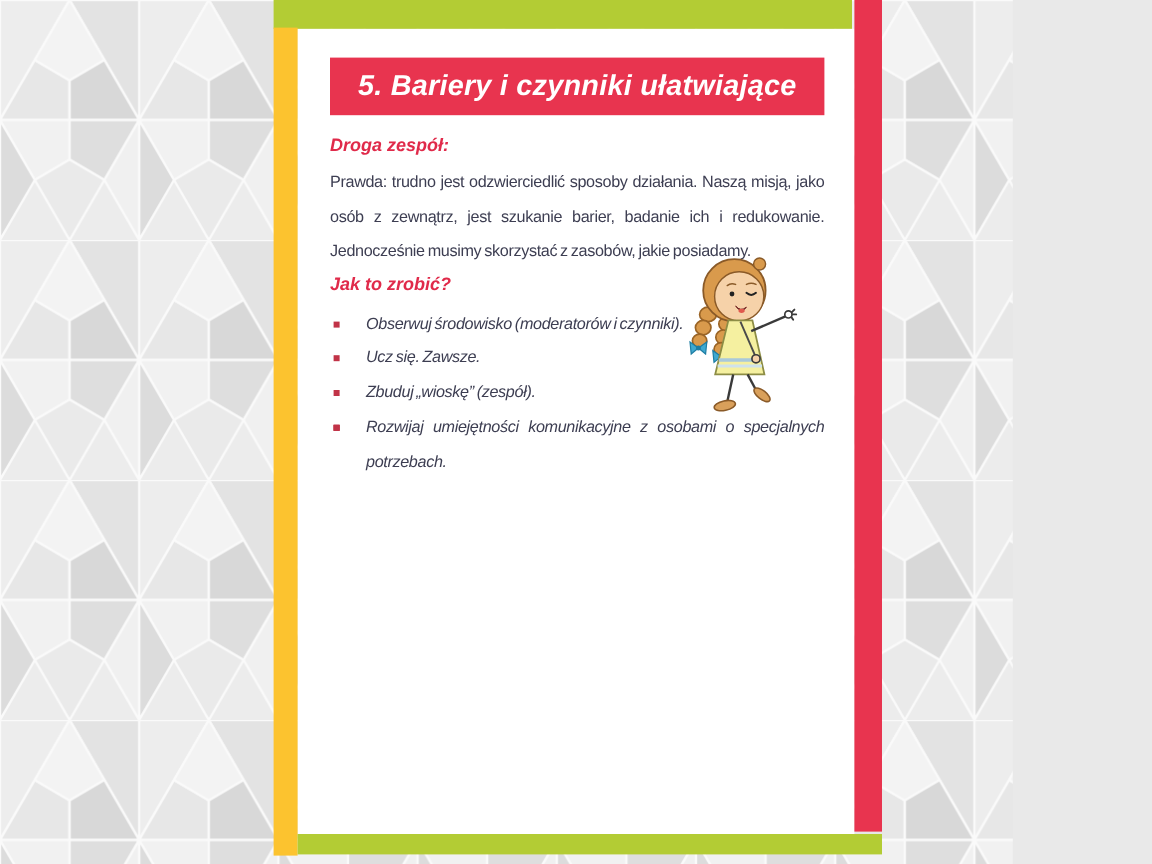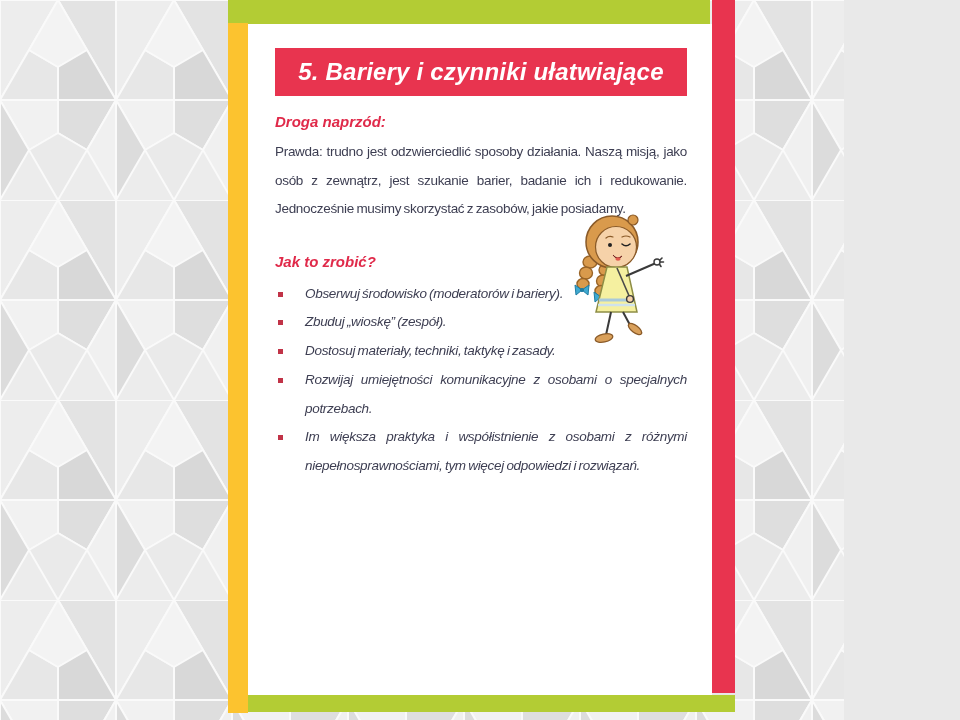--- a/index.html
+++ b/index.html
@@ -27,21 +27,21 @@
   }
   .banner h1 {
     margin:0; color:#ffffff; font-size:24px; font-weight:bold; font-style:italic;
     letter-spacing:0.2px; white-space:nowrap;
   }
 
   .red-heading {
     margin:16px 0 0 0; color:#e02a4a; font-size:15px; font-weight:bold; font-style:italic;
     line-height:20px;
   }
-  .red-heading.how { margin-top:28px; }
+  .red-heading.how { margin-top:4px; }
 
   .body-par {
     margin:6px 0 0 0; color:#3d3e52; font-size:13.5px; 
     line-height:28.5px; text-align:justify; text-align-last:left;
     letter-spacing:-0.3px; word-spacing:-1px;
   }
 
   .bullet-list { list-style:none; margin:8px 0 0 0; padding:0; }
   .bullet-list li {
     position:relative; padding-left:30px; color:#3d3e52; font-size:13.5px; font-style:italic;
@@ -89,41 +89,41 @@
   <div class="strip strip-yellow-left"></div>
   <div class="strip strip-red-right"></div>
   <div class="strip strip-green-bottom"></div>
 
   <div class="sheet">
 
     <div class="banner">
       <h1>5. Bariery i czynniki ułatwiające</h1>
     </div>
 
-    <h2 class="red-heading">Droga naprzód:</h2>
+    <h2 class="red-heading">Droga zespół:</h2>
     <p class="body-par">Prawda: trudno jest odzwierciedlić sposoby działania. Naszą misją, jako osób z zewnątrz, jest szukanie barier, badanie ich i redukowanie. Jednocześnie musimy skorzystać z zasobów, jakie posiadamy.</p>
 
     <h2 class="red-heading how">Jak to zrobić?</h2>
 
     <ul class="bullet-list">
 
-        <li><span class="bullet-sq"></span><span>Obserwuj środowisko (moderatorów i bariery).</span></li>
+        <li><span class="bullet-sq"></span><span>Obserwuj środowisko (moderatorów i czynniki).</span></li>
 
+        <li><span class="bullet-sq"></span><span>Ucz się. Zawsze.</span></li>
 
         <li><span class="bullet-sq"></span><span>Zbuduj „wioskę” (zespół).</span></li>
 
         <li><span class="bullet-sq"></span></li>
 
 
 
-        <li><span class="bullet-sq"></span><span>Dostosuj materiały, techniki, taktykę i zasady.</span></li>
+        <li><span class="bullet-sq"></span></li>
 
         <li><span class="bullet-sq"></span><span>Rozwijaj umiejętności komunikacyjne z osobami o specjalnych potrzebach.</span></li>
 
-        <li><span class="bullet-sq"></span><span>Im większa praktyka i współistnienie z osobami z różnymi niepełnosprawnościami, tym więcej odpowiedzi i rozwiązań.</span></li>
       </ul>
 
     <svg class="girl" viewBox="0 0 125 145" aria-hidden="true">
 
       <g stroke="#9a6426" stroke-width="1.4" fill="#d99a4c">
         <ellipse cx="27" cy="58" rx="7" ry="6"></ellipse>
         <ellipse cx="23" cy="69" rx="6.5" ry="6"></ellipse>
         <ellipse cx="20" cy="80" rx="6" ry="5.5"></ellipse>
         <ellipse cx="43" cy="66" rx="7" ry="6"></ellipse>
         <ellipse cx="40" cy="77" rx="6.5" ry="6"></ellipse>

